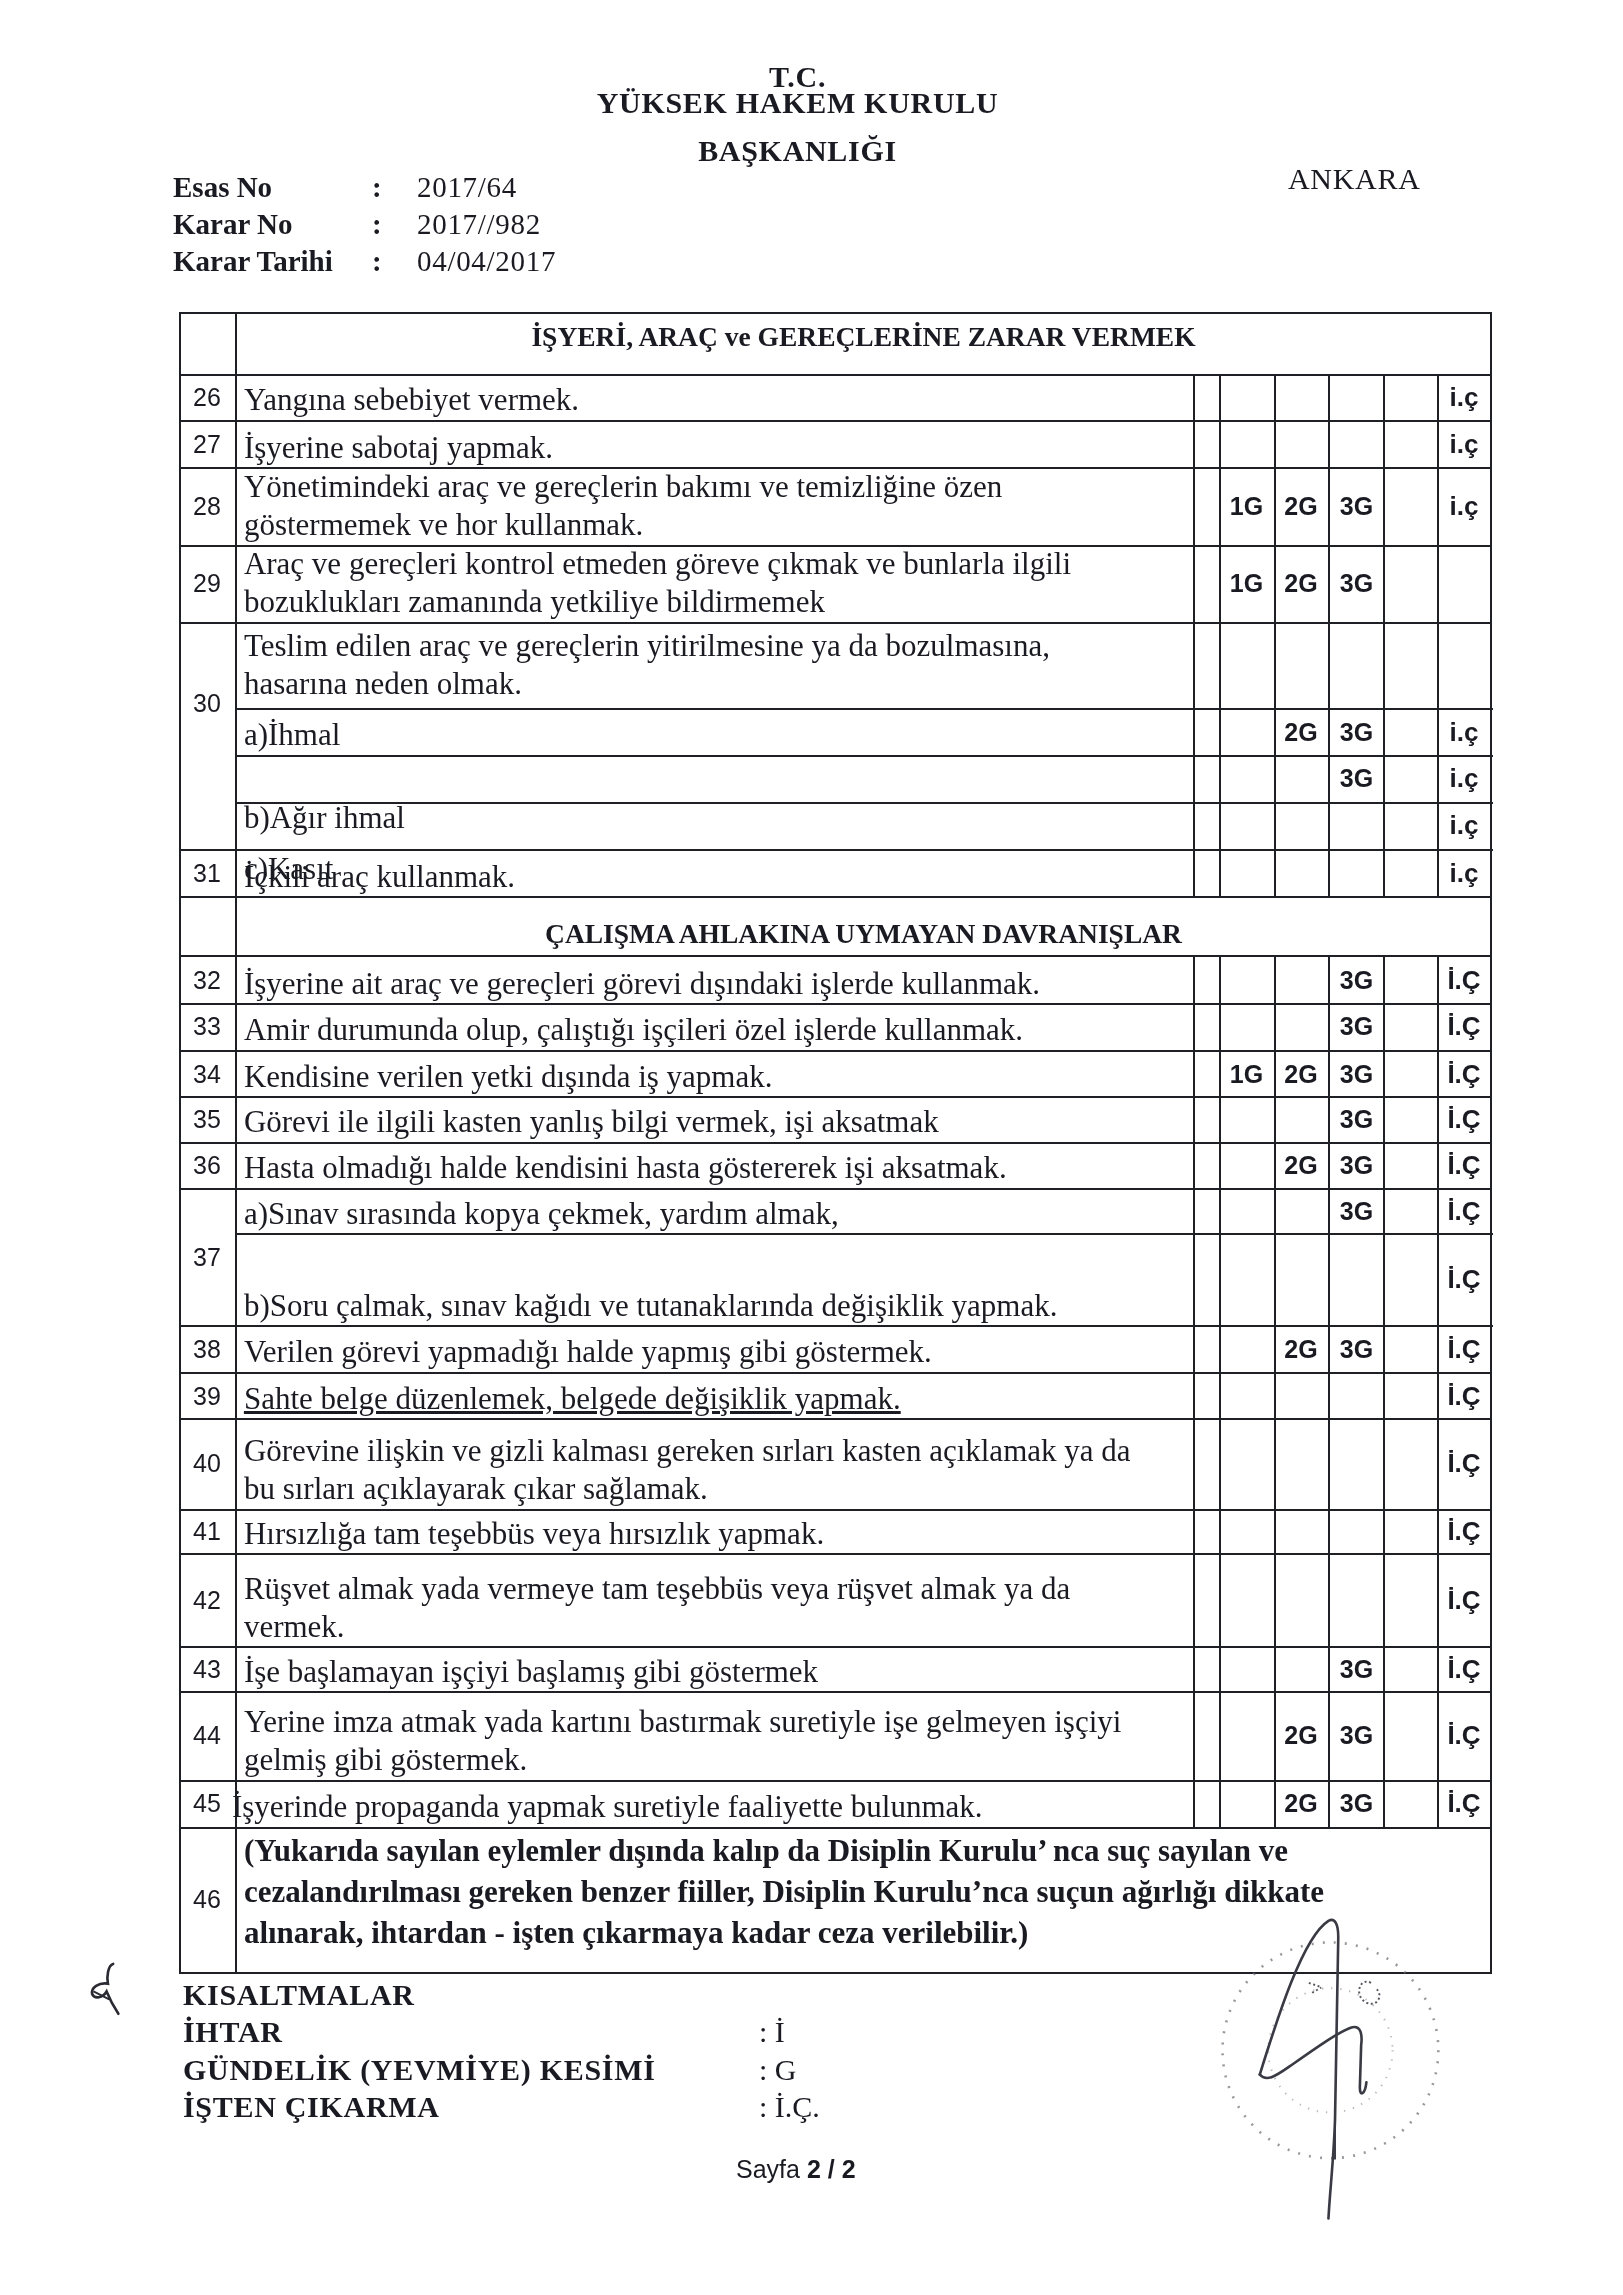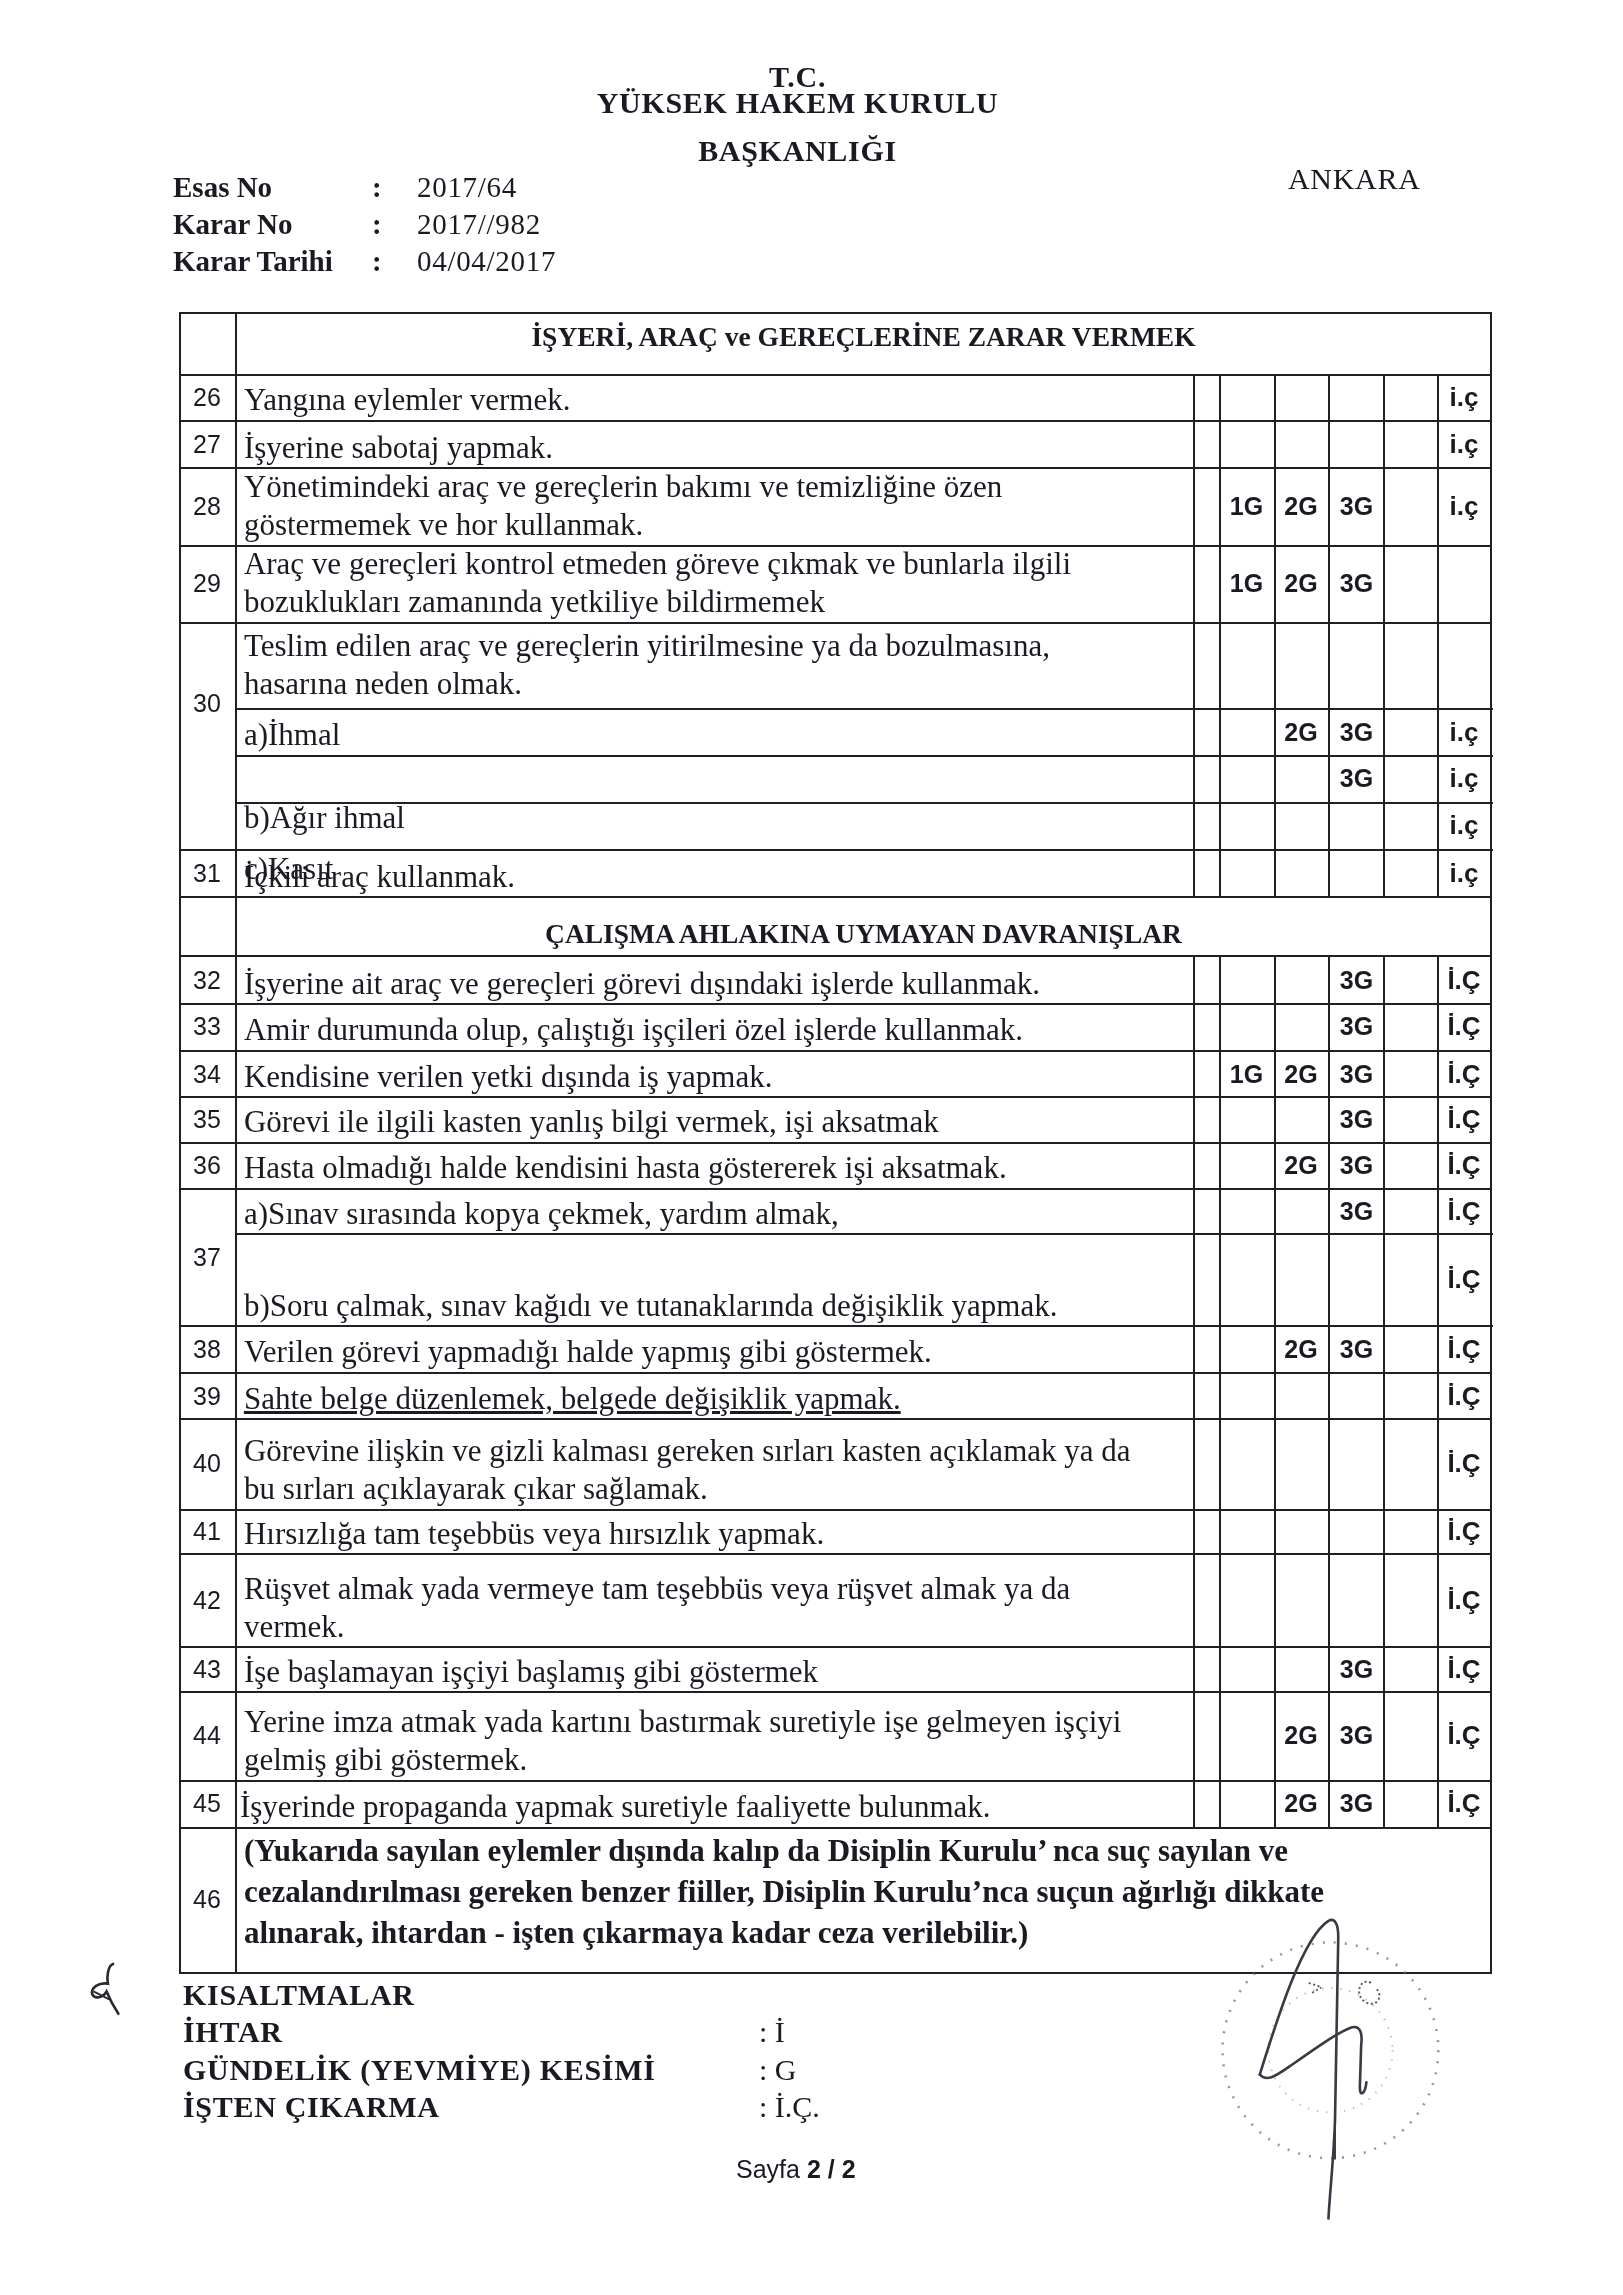--- a/index.html
+++ b/index.html
@@ -48,21 +48,21 @@
     <div class="hline" style="left: 179px; top: 1972px; width: 1313px;"></div>
     <div class="vline" style="left: 179px; top: 313px; height: 1661px;"></div>
     <div class="vline" style="left: 1490px; top: 313px; height: 1661px;"></div>
     <div class="vline" style="left: 235px; top: 313px; height: 1661px;"></div>
     <div class="hline" style="left: 179px; top: 374px; width: 1313px;"></div>
     <div class="section-title" style="left: 236px; width: 1255px; top: 321px;">İŞYERİ, ARAÇ ve GEREÇLERİNE  ZARAR VERMEK</div>
     <div class="hline" style="left: 179px; top: 955px; width: 1313px;"></div>
     <div class="section-title" style="left: 236px; width: 1255px; top: 918px;">ÇALIŞMA AHLAKINA UYMAYAN DAVRANIŞLAR</div>
     <div class="cell-num" style="left: 179px; top: 374px; width: 56px; height: 46px;">26</div>
     <div class="cell-text" style="left: 236px; top: 374px; width: 958px; height: 46px;">
-      <span>Yangına eylemler vermek.</span>
+      <span>Yangına sebebiyet vermek.</span>
     </div>
     <div class="vline" style="left: 1193px; top: 374px; height: 48px;"></div>
     <div class="vline" style="left: 1219px; top: 374px; height: 48px;"></div>
     <div class="vline" style="left: 1274px; top: 374px; height: 48px;"></div>
     <div class="vline" style="left: 1328px; top: 374px; height: 48px;"></div>
     <div class="vline" style="left: 1383px; top: 374px; height: 48px;"></div>
     <div class="vline" style="left: 1437px; top: 374px; height: 48px;"></div>
     <div class="cell-pen" style="left: 1219px; top: 374px; width: 55px; height: 46px;"></div>
     <div class="cell-pen" style="left: 1274px; top: 374px; width: 54px; height: 46px;"></div>
     <div class="cell-pen" style="left: 1329px; top: 374px; width: 55px; height: 46px;"></div>
@@ -396,21 +396,21 @@
     <div class="vline" style="left: 1274px; top: 1691px; height: 90px;"></div>
     <div class="vline" style="left: 1328px; top: 1691px; height: 90px;"></div>
     <div class="vline" style="left: 1383px; top: 1691px; height: 90px;"></div>
     <div class="vline" style="left: 1437px; top: 1691px; height: 90px;"></div>
     <div class="cell-pen" style="left: 1219px; top: 1691px; width: 55px; height: 89px;"></div>
     <div class="cell-pen" style="left: 1274px; top: 1691px; width: 54px; height: 89px;">2G</div>
     <div class="cell-pen" style="left: 1329px; top: 1691px; width: 55px; height: 89px;">3G</div>
     <div class="cell-pen" style="left: 1438px; top: 1691px; width: 52px; height: 89px; font-weight: bold; font-size: 26px;">İ.Ç</div>
     <div class="hline" style="left: 179px; top: 1780px; width: 1313px;"></div>
     <div class="cell-num" style="left: 179px; top: 1780px; width: 56px; height: 47px;">45</div>
-    <div class="cell-text" style="left: 232px; top: 1780px; width: 958px; height: 47px;">
+    <div class="cell-text" style="left: 224px; top: 1780px; width: 958px; height: 47px;">
       <span>İşyerinde propaganda yapmak suretiyle faaliyette bulunmak.</span>
     </div>
     <div class="vline" style="left: 1193px; top: 1780px; height: 48px;"></div>
     <div class="vline" style="left: 1219px; top: 1780px; height: 48px;"></div>
     <div class="vline" style="left: 1274px; top: 1780px; height: 48px;"></div>
     <div class="vline" style="left: 1328px; top: 1780px; height: 48px;"></div>
     <div class="vline" style="left: 1383px; top: 1780px; height: 48px;"></div>
     <div class="vline" style="left: 1437px; top: 1780px; height: 48px;"></div>
     <div class="cell-pen" style="left: 1219px; top: 1780px; width: 55px; height: 47px;"></div>
     <div class="cell-pen" style="left: 1274px; top: 1780px; width: 54px; height: 47px;">2G</div>

